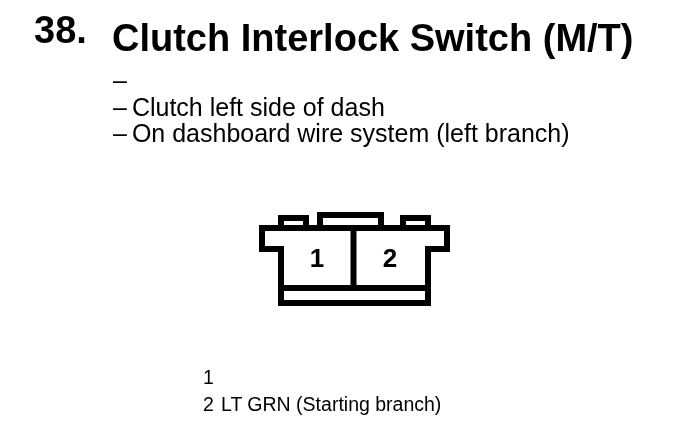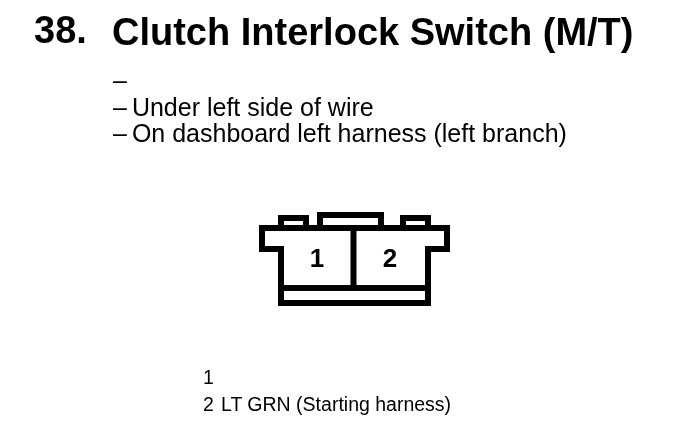--- a/index.html
+++ b/index.html
@@ -13,21 +13,21 @@
   }
   .abs { position: absolute; }
 
   
   .heading {
     top: 11px; left: 0; width: 688px;
     font-size: 38px; font-weight: bold; line-height: 1;
     white-space: nowrap;
   }
   .heading .sec-num { position: absolute; left: 34px; top: 0; }
-  .heading .sec-title { position: absolute; left: 112px; top: 2px; }
+  .heading .sec-title { position: absolute; left: 112px; top: 8px; }
 
   
   .details {
     top: 67px; left: 113px;
     font-size: 25px; line-height: 26.5px;
     white-space: nowrap;
   }
   .detail-row { display: flex; gap: 5px; }
   .detail-row .dash { flex: 0 0 auto; }
 
@@ -59,25 +59,25 @@
   <span class="sec-num">38.</span>
   <span class="sec-title">Clutch Interlock Switch (M/T)</span>
 </div>
 
 <div class="abs details">
   <div class="detail-row">
     <span class="dash">–</span>
   </div>
   <div class="detail-row">
     <span class="dash">–</span>
-    <span class="txt">Under left side of wire</span>
+    <span class="txt">Clutch left side of dash</span>
   </div>
   <div class="detail-row">
     <span class="dash">–</span>
-    <span class="txt">On dashboard left harness (left branch)</span>
+    <span class="txt">On dashboard wire system (left branch)</span>
   </div>
 </div>
 
 <svg class="abs connector-svg" width="200" height="104" viewBox="255 206 200 104" xmlns="http://www.w3.org/2000/svg">
 
   <rect class="stroke filled" x="281" y="218" width="25" height="12"></rect>
   <rect class="stroke filled" x="320" y="215" width="61" height="15"></rect>
   <rect class="stroke filled" x="403" y="218" width="25" height="12"></rect>
 
   <path class="stroke filled" d="M 262 228 L 447 228 L 447 249 L 428 249 L 428 303 L 281 303 L 281 249 L 262 249 Z"></path>
@@ -88,15 +88,15 @@
   <text class="cavity-num" x="317" y="267">1</text>
   <text class="cavity-num" x="390" y="267">2</text>
 </svg>
 
 <div class="abs legend">
   <div class="legend-row">
     <span class="pin">1</span>
   </div>
   <div class="legend-row">
     <span class="pin">2</span>
-    <span class="lbl">LT GRN (Starting harness)</span>
+    <span class="lbl">LT GRN (Starting branch)</span>
   </div>
 </div>
 
 </body></html>

